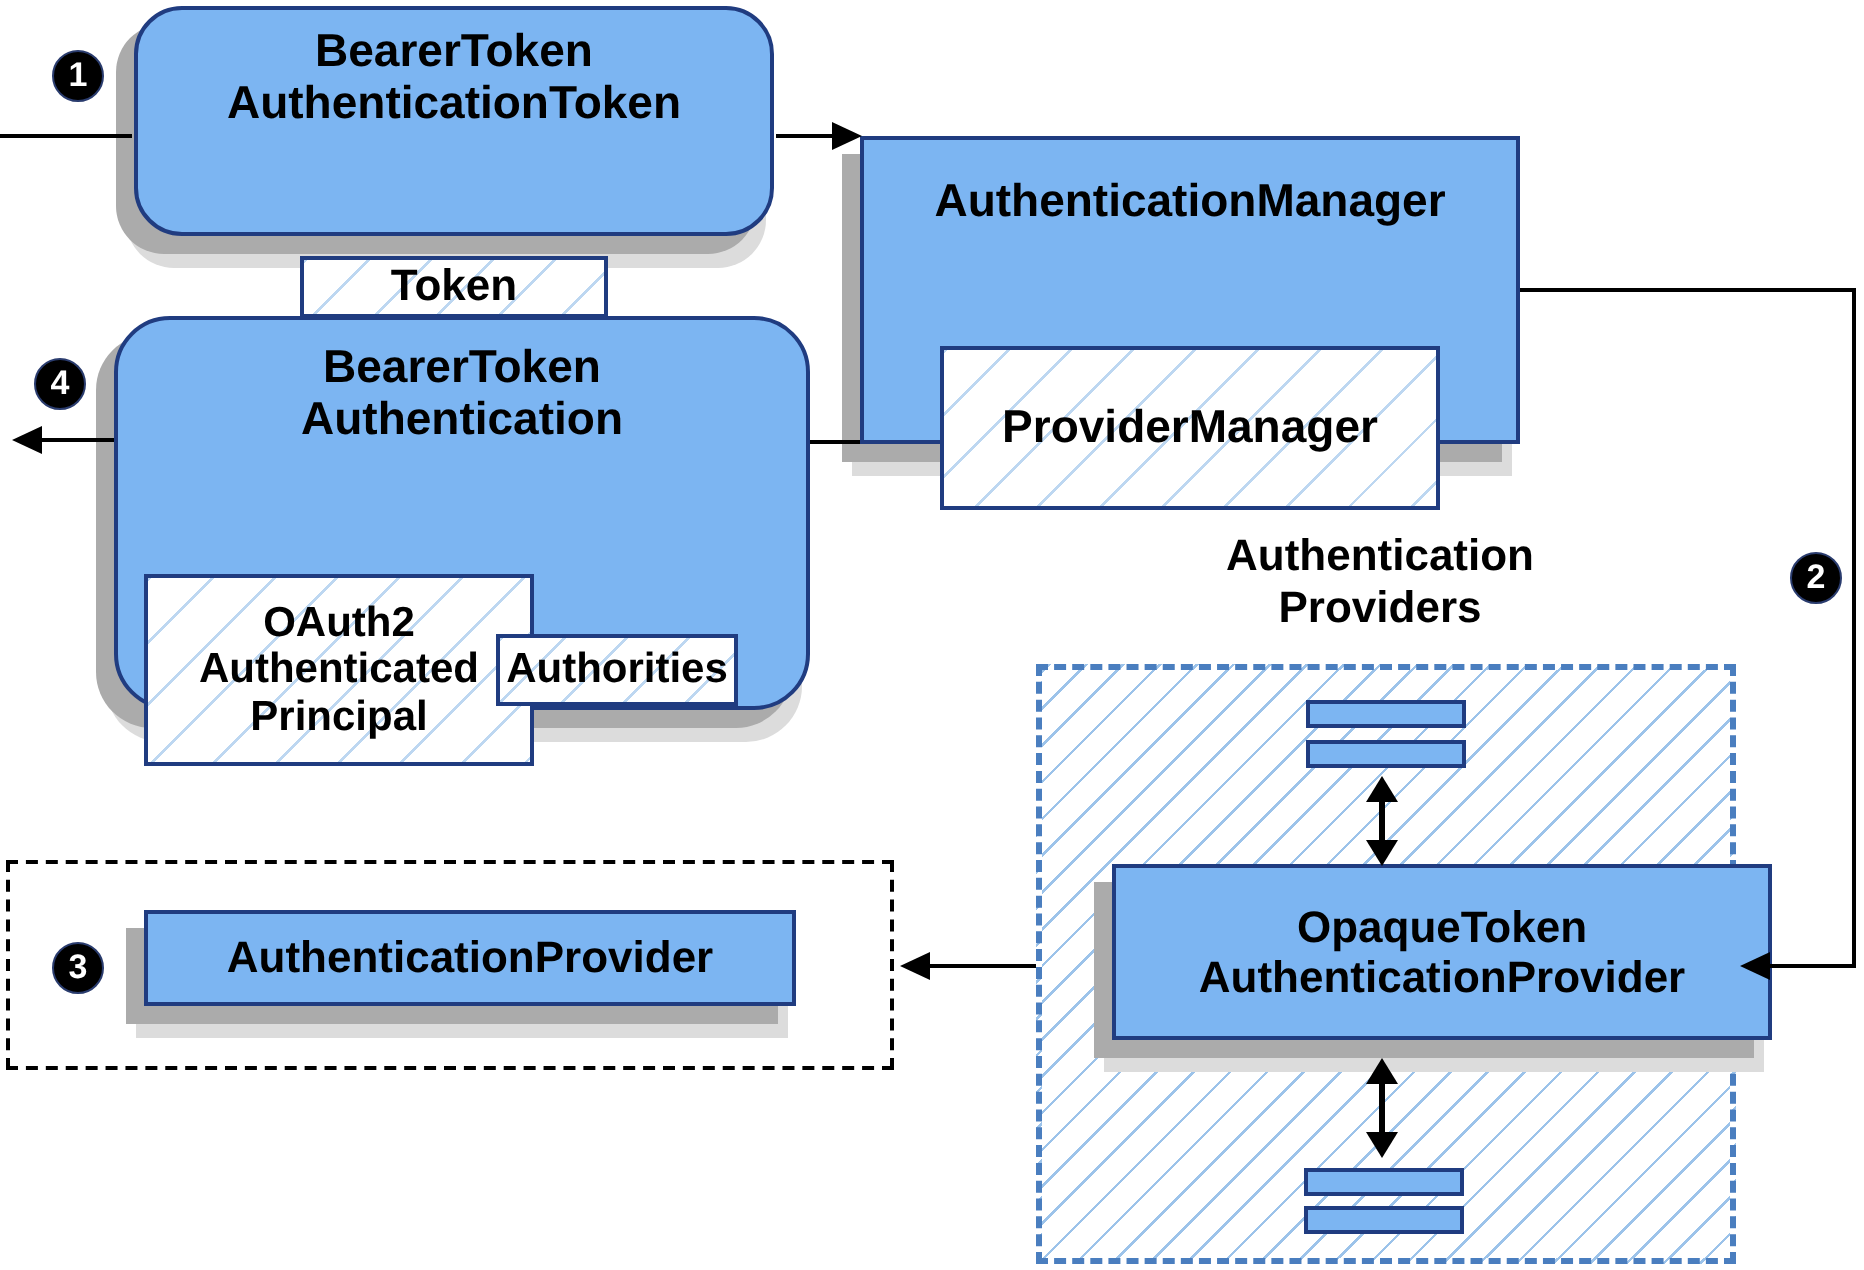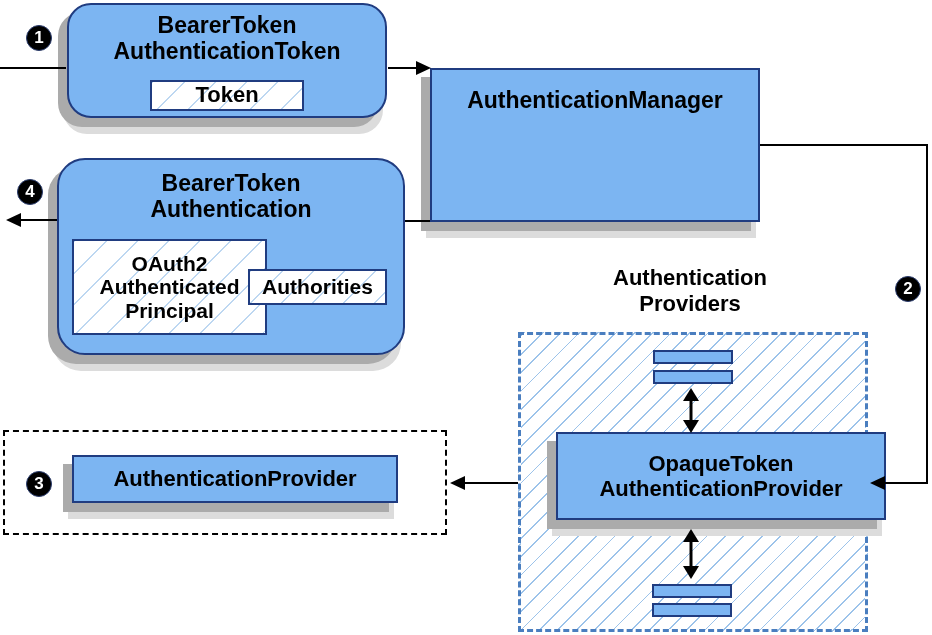--- a/index.html
+++ b/index.html
@@ -29,20 +29,21 @@
   .chip{
     position:absolute;
     background-color:#ffffff;
     background-image:repeating-linear-gradient(135deg,#bdd7f1 0,#bdd7f1 1.4px,transparent 1.4px,transparent 22px);
     border:2px solid #203c80;
     box-sizing:border-box;
     display:flex;align-items:center;justify-content:center;
     white-space:pre-line;
     font-size:22px;line-height:1.1;
     text-align:center;
+    margin-top:48px;
   }
   .hatch-zone{
     position:absolute;
     left:518px;top:332px;width:350px;height:300px;
     box-sizing:border-box;
     border:3px dashed #4a7ebf;
     background-color:#ffffff;
     background-image:repeating-linear-gradient(135deg,#9cc3ea 0,#9cc3ea 1.3px,transparent 1.3px,transparent 13px);
   }
   .black-dashed{
@@ -94,31 +95,34 @@
   <div class="box rounded shadowed flex-center" style="left:67px;top:3px;width:320px;height:115px;padding-top:7px;">
     <div class="box-title">BearerToken
 AuthenticationToken</div>
     <div class="chip" style="left:81px;top:75px;width:154px;height:31px;">
       <span>Token</span>
     </div>
   </div>
 
   <div class="box shadowed flex-center" style="left:430px;top:68px;width:330px;height:154px;padding-top:17px;">
     <div class="box-title">AuthenticationManager</div>
+    <div class="chip" style="left:38px;top:55px;width:250px;height:82px;font-size:23px;">
+      <span>ProviderManager</span>
+    </div>
   </div>
 
   <div class="box rounded shadowed flex-center" style="left:57px;top:158px;width:348px;height:197px;border-radius:28px;padding-top:10px;">
     <div class="box-title">BearerToken
 Authentication</div>
     <div class="chip" style="left:13px;top:79px;width:195px;height:96px;font-size:21px;">
       <span>OAuth2
 Authenticated
 Principal</span>
     </div>
-    <div class="chip" style="left:189px;top:109px;width:139px;height:36px;font-size:21px;">
+    <div class="chip" style="left:189px;top:109px;width:121px;height:36px;font-size:21px;">
       <span>Authorities</span>
     </div>
   </div>
 
   <div class="label-free" style="left:555px;top:265px;width:270px;">Authentication
 Providers</div>
 
   <div class="box shadowed" style="left:528px;top:432px;width:330px;height:88px;display:flex;align-items:center;justify-content:center;margin-left:28px;">
     <div class="box-title" style="font-size:22px;">OpaqueToken
 AuthenticationProvider</div>

